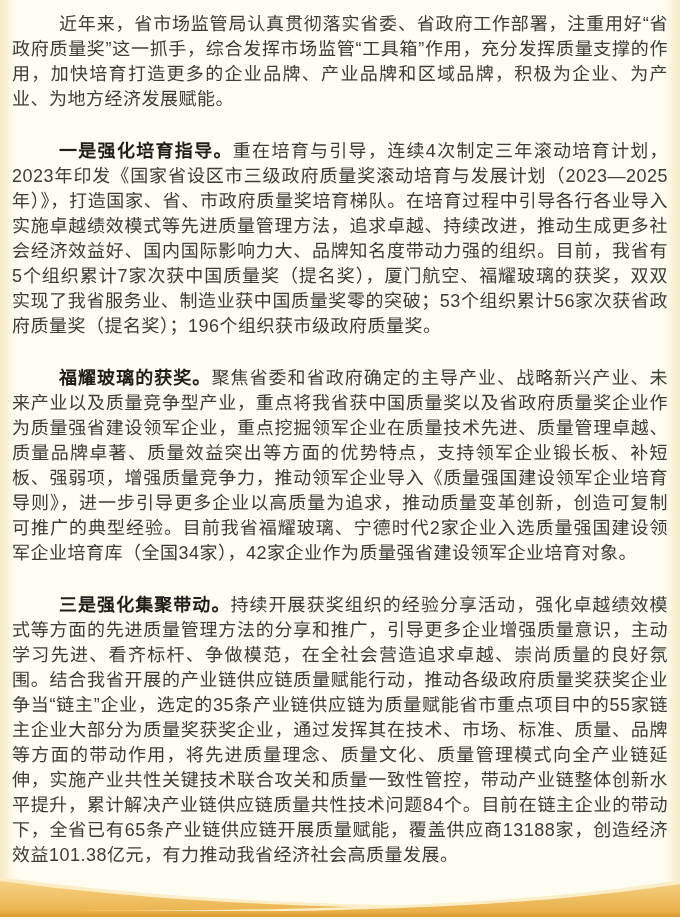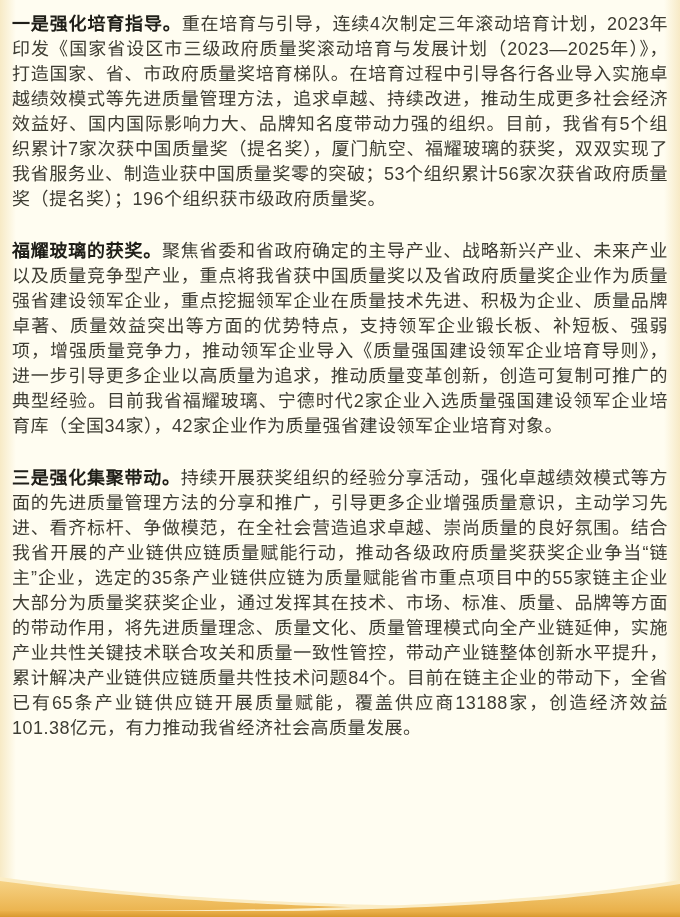--- a/index.html
+++ b/index.html
@@ -30,39 +30,41 @@
     font-size:18px;
     line-height:25px;
     letter-spacing:0.5px;
     text-align:justify;
     color:var(--text-color,#3e3d33);
   }
   .content p:last-child{margin-bottom:0;}
   .content p strong{
     font-weight:700;
     color:var(--lead-color,#1f1e18);
+    margin-left:47px;
   }
   .wave{
     position:absolute;
     left:0;bottom:0;
     width:680px;height:50px;
     display:block;
     z-index:1;
   }
 </style>
 </head>
 <body>
 
 <div class="page">
   <div class="content">
 
+    <p><strong></strong><span>近年来，省市场监管局认真贯彻落实省委、省政府工作部署，注重用好“省政府质量奖”这一抓手，综合发挥市场监管“工具箱”作用，充分发挥质量支撑的作用，加快培育打造更多的企业品牌、产业品牌和区域品牌，积极为企业、为产业、为地方经济发展赋能。</span></p>
 
     <p><strong>一是强化培育指导。</strong><span>重在培育与引导，连续4次制定三年滚动培育计划，2023年印发《国家省设区市三级政府质量奖滚动培育与发展计划（2023—2025年）》，打造国家、省、市政府质量奖培育梯队。在培育过程中引导各行各业导入实施卓越绩效模式等先进质量管理方法，追求卓越、持续改进，推动生成更多社会经济效益好、国内国际影响力大、品牌知名度带动力强的组织。目前，我省有5个组织累计7家次获中国质量奖（提名奖），厦门航空、福耀玻璃的获奖，双双实现了我省服务业、制造业获中国质量奖零的突破；53个组织累计56家次获省政府质量奖（提名奖）；196个组织获市级政府质量奖。</span></p>
 
-    <p><strong>福耀玻璃的获奖。</strong><span>聚焦省委和省政府确定的主导产业、战略新兴产业、未来产业以及质量竞争型产业，重点将我省获中国质量奖以及省政府质量奖企业作为质量强省建设领军企业，重点挖掘领军企业在质量技术先进、积极为企业、质量品牌卓著、质量效益突出等方面的优势特点，支持领军企业锻长板、补短板、强弱项，增强质量竞争力，推动领军企业导入《质量强国建设领军企业培育导则》，进一步引导更多企业以高质量为追求，推动质量变革创新，创造可复制可推广的典型经验。目前我省福耀玻璃、宁德时代2家企业入选质量强国建设领军企业培育库（全国34家），42家企业作为质量强省建设领军企业培育对象。</span></p>
+    <p><strong>福耀玻璃的获奖。</strong><span>聚焦省委和省政府确定的主导产业、战略新兴产业、未来产业以及质量竞争型产业，重点将我省获中国质量奖以及省政府质量奖企业作为质量强省建设领军企业，重点挖掘领军企业在质量技术先进、质量管理卓越、质量品牌卓著、质量效益突出等方面的优势特点，支持领军企业锻长板、补短板、强弱项，增强质量竞争力，推动领军企业导入《质量强国建设领军企业培育导则》，进一步引导更多企业以高质量为追求，推动质量变革创新，创造可复制可推广的典型经验。目前我省福耀玻璃、宁德时代2家企业入选质量强国建设领军企业培育库（全国34家），42家企业作为质量强省建设领军企业培育对象。</span></p>
 
     <p><strong>三是强化集聚带动。</strong><span>持续开展获奖组织的经验分享活动，强化卓越绩效模式等方面的先进质量管理方法的分享和推广，引导更多企业增强质量意识，主动学习先进、看齐标杆、争做模范，在全社会营造追求卓越、崇尚质量的良好氛围。结合我省开展的产业链供应链质量赋能行动，推动各级政府质量奖获奖企业争当“链主”企业，选定的35条产业链供应链为质量赋能省市重点项目中的55家链主企业大部分为质量奖获奖企业，通过发挥其在技术、市场、标准、质量、品牌等方面的带动作用，将先进质量理念、质量文化、质量管理模式向全产业链延伸，实施产业共性关键技术联合攻关和质量一致性管控，带动产业链整体创新水平提升，累计解决产业链供应链质量共性技术问题84个。目前在链主企业的带动下，全省已有65条产业链供应链开展质量赋能，覆盖供应商13188家，创造经济效益101.38亿元，有力推动我省经济社会高质量发展。</span></p>
 
   </div>
 
   <svg class="wave" viewBox="0 0 680 50" preserveAspectRatio="none" aria-hidden="true">
     <defs>
       <linearGradient id="gGoldL" x1="0" y1="0" x2="0" y2="1">
         <stop offset="0" stop-color="#f6d285"></stop>
         <stop offset="1" stop-color="#e9ae44"></stop>

